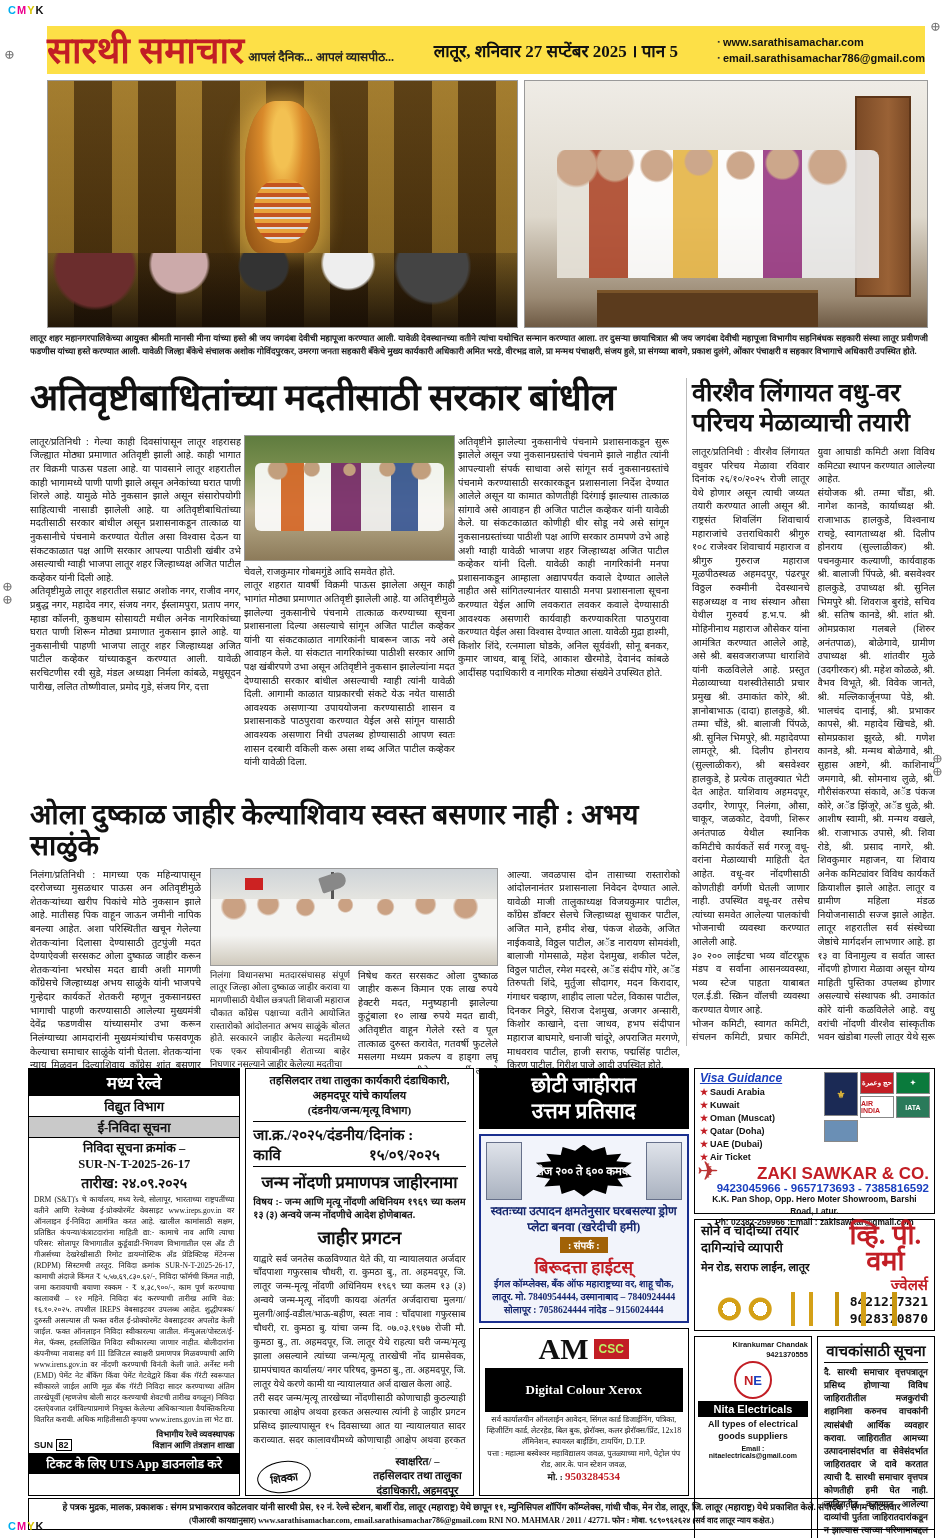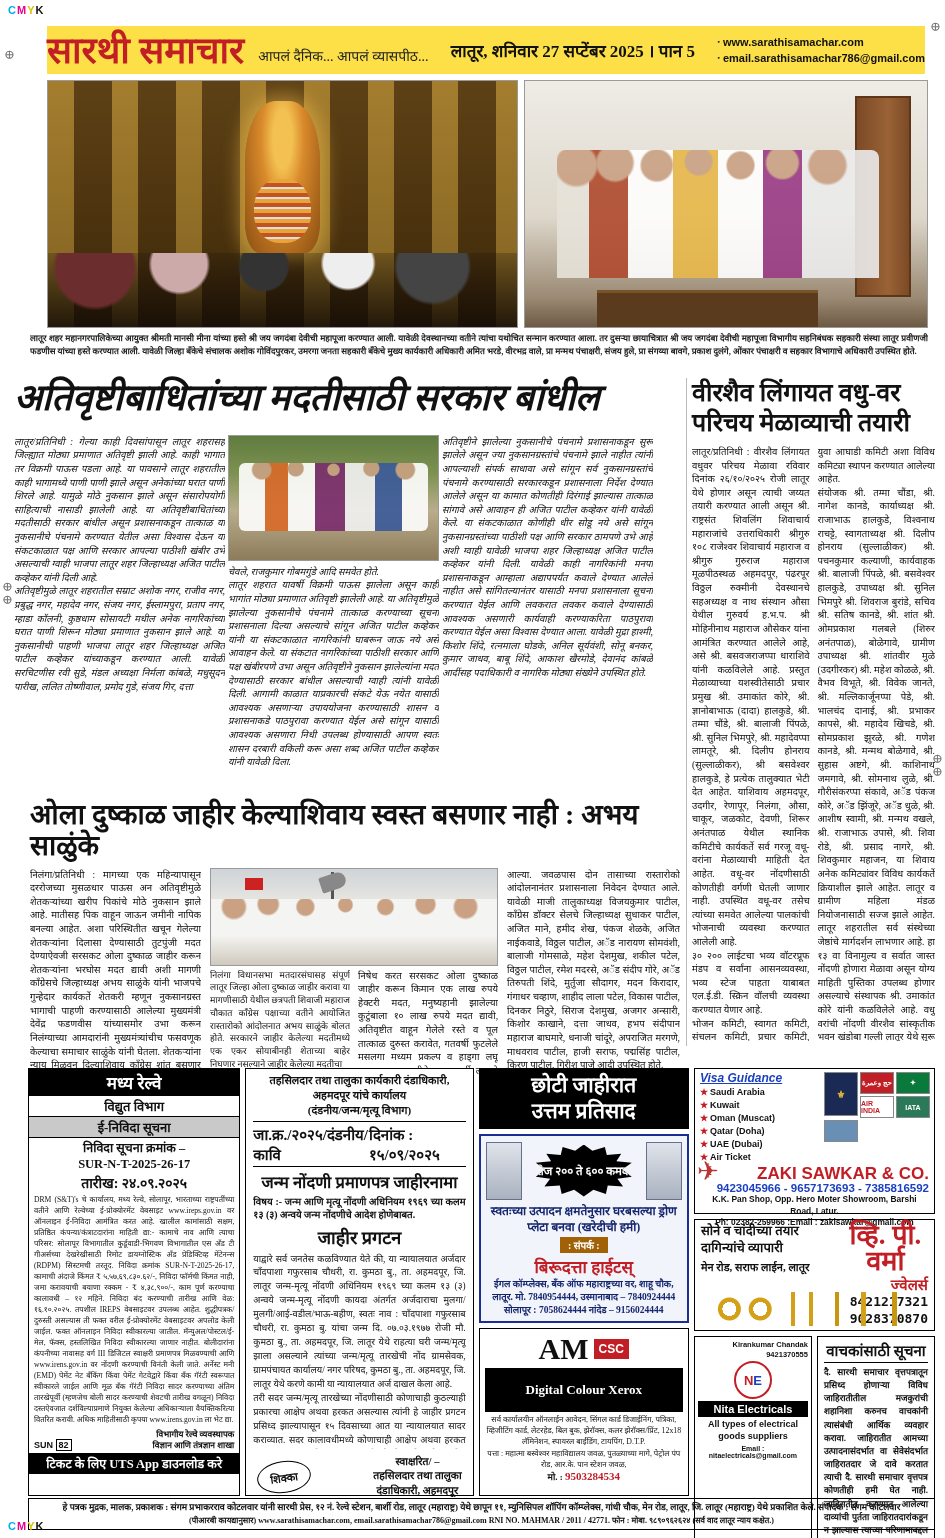--- a/index.html
+++ b/index.html
@@ -6,21 +6,21 @@
   .page{position:relative;width:945px;height:1538px;background:#ffffff;margin:0 auto;
         font-family:"Liberation Serif","DejaVu Serif",serif;color:#111;overflow:hidden;}
   .abs{position:absolute;}
   
   .cmyk{font-family:"Liberation Sans",sans-serif;font-weight:bold;font-size:11px;letter-spacing:1px;}
   .cmyk .c{color:#00aeef}.cmyk .m{color:#ec008c}.cmyk .y{color:#d8c400}.cmyk .k{color:#111}
   .regmark{color:#777;font-size:13px;line-height:1;}
   
   .masthead{background:#fde047;display:flex;align-items:center;justify-content:space-between;padding:4px 0;box-sizing:border-box;}
   .mh-title{color:#c21e25;font-size:37px;font-weight:bold;line-height:1;white-space:nowrap;}
-  .mh-tagline{font-size:14px;font-weight:normal;color:#222;margin-left:14px;align-self:flex-end;padding-bottom:4px;}
+  .mh-tagline{font-size:12px;font-weight:bold;color:#222;margin-left:4px;align-self:flex-end;padding-bottom:4px;}
   .mh-date{font-size:17px;font-weight:bold;white-space:nowrap;}
   .mh-contact{font-size:11px;font-weight:bold;text-align:left;line-height:1.5;font-family:"Liberation Sans",sans-serif;}
   .mh-contact .sq{font-size:7px;vertical-align:2px;margin-right:3px;color:#333;}
   
   .photos{display:flex;gap:6px;}
   .photo{position:relative;border:1px solid #9a9a9a;overflow:hidden;height:100%;box-sizing:border-box;}
   .photo-temple{width:471px;background:
      repeating-linear-gradient(90deg,rgba(205,160,60,.50) 0 26px,rgba(70,45,12,.55) 26px 64px),
      linear-gradient(180deg,#7a5a22 0%,#553c12 55%,#2d2008 100%);}
   .photo-office{width:404px;background:linear-gradient(180deg,#efece6 0%,#ded8cc 55%,#9b8a74 88%,#6e5a44 100%);}
@@ -122,21 +122,21 @@
   .star{width:96px;height:52px;background:#000;color:#fff;font-weight:bold;font-size:11.5px;display:flex;align-items:center;justify-content:center;text-align:center;
         clip-path:polygon(50% 0%,59% 12%,72% 5%,74% 20%,89% 18%,84% 32%,100% 35%,90% 48%,100% 62%,85% 66%,91% 81%,75% 79%,73% 95%,60% 87%,50% 100%,40% 87%,27% 95%,25% 79%,9% 81%,15% 66%,0% 62%,10% 48%,0% 35%,16% 32%,11% 18%,26% 20%,28% 5%,41% 12%);}
   .machine{width:34px;height:56px;background:linear-gradient(180deg,#dfe3ea,#aab2c0);border:1px solid #66708a;}
   .ghar-body{font-size:12px;font-weight:bold;line-height:1.35;color:#15266e;}
   .ghar-contact{display:inline-block;background:#a16207;color:#fff;font-size:10px;font-weight:bold;padding:1px 8px;margin:2px 0;}
   .ghar-brand{color:#c21e25;font-size:17px;font-weight:bold;}
   .ghar-addr{font-size:9.5px;font-weight:bold;color:#15266e;line-height:1.4;}
   .amad{border:1.5px solid #000;flex:1;padding:3px 5px;text-align:center;}
   .am-row{display:flex;align-items:center;justify-content:center;gap:5px;}
   .am-big{font-size:30px;font-weight:bold;font-family:"Liberation Serif",serif;}
-  .csc{background:#c21e25;color:#ffffff;font-weight:bold;font-size:12px;padding:3px 5px;font-family:"Liberation Sans",sans-serif;}
+  .csc{background:#c21e25;color:#bef264;font-weight:bold;font-size:12px;padding:3px 5px;font-family:"Liberation Sans",sans-serif;}
   .am-bar{background:#000;color:#fff;font-size:13px;font-weight:bold;padding:14px 0;margin:2px 0;}
   .am-lines{font-size:7.8px;line-height:1.45;text-align:center;}
   .am-phone{color:#c21e25;font-weight:bold;font-size:11px;}
   .adcol{width:243px;height:428px;display:flex;flex-direction:column;gap:5px;}
   .visa{border:1.5px solid #000;padding:2px 5px;height:146px;box-sizing:border-box;position:relative;font-family:"Liberation Sans",sans-serif;}
   .visa-title{color:#1a3fbf;font-weight:bold;font-style:italic;font-size:12px;text-decoration:underline;}
   .visa-list{list-style:none;margin:1px 0;padding:0;font-size:9px;font-weight:bold;line-height:1.45;}
   .visa-list .st{color:#c21e25;margin-right:2px;}
   .visa-logos{position:absolute;right:4px;top:3px;display:grid;grid-template-columns:repeat(3,34px);gap:2px;}
   .vl{height:20px;font-size:7px;font-weight:bold;color:#fff;display:flex;align-items:center;justify-content:center;border:1px solid #888;}
@@ -204,21 +204,21 @@
       <div class="shape crowd"></div>
     </div>
     <div class="photo photo-office">
       <div class="shape office-door"></div>
       <div class="shape office-people"></div>
       <div class="shape office-desk"></div>
     </div>
   </div>
   <div class="abs caption prewrap" style="left:30px;top:332px;width:898px;height:44px;overflow:hidden;">लातूर शहर महानगरपालिकेच्या आयुक्त श्रीमती मानसी मीना यांच्या हस्ते श्री जय जगदंबा देवीची महापूजा करण्यात आली. यावेळी देवस्थानच्या वतीने त्यांचा यथोचित सन्मान करण्यात आला. तर दुसऱ्या छायाचित्रात श्री जय जगदंबा देवीची महापूजा विभागीय सहनिबंधक सहकारी संस्था लातूर प्रवीणजी फडणीस यांच्या हस्ते करण्यात आली. यावेळी जिल्हा बँकेचे संचालक अशोक गोविंदपुरकर, उमरगा जनता सहकारी बँकेचे मुख्य कार्यकारी अधिकारी अमित भरडे, वीरभद्र वाले, प्रा मन्मथ पंचाक्षरी, संजय हुले, प्रा संगय्या बावगे, प्रकाश दुलंगे, ओंकार पंचाक्षरी व सहकार विभागाचे अधिकारी उपस्थित होते.</div>
 
-  <div class="abs" style="left:14px;top:378px;width:650px;font-style:italic;">
+  <div class="abs" style="left:30px;top:378px;width:650px;">
     <div class="headline1">अतिवृष्टीबाधितांच्या मदतीसाठी सरकार बांधील</div>
     <div class="cols">
       <div class="col a1col prewrap">लातूर/प्रतिनिधी : गेल्या काही दिवसांपासून लातूर शहरासह जिल्ह्यात मोठ्या प्रमाणात अतिवृष्टी झाली आहे. काही भागात तर विक्रमी पाऊस पडला आहे. या पावसाने लातूर शहरातील काही भागामध्ये पाणी पाणी झाले असून अनेकांच्या घरात पाणी शिरले आहे. यामुळे मोठे नुकसान झाले असून संसारोपयोगी साहित्याची नासाडी झालेली आहे. या अतिवृष्टीबाधितांच्या मदतीसाठी सरकार बांधील असून प्रशासनाकडून तात्काळ या नुकसानीचे पंचनामे करण्यात येतील असा विश्वास देऊन या संकटकाळात पक्ष आणि सरकार आपल्या पाठीशी खंबीर उभे असल्याची ग्वाही भाजपा लातूर शहर जिल्हाध्यक्ष अजित पाटील कव्हेकर यांनी दिली आहे.
 अतिवृष्टीमुळे लातूर शहरातील सम्राट अशोक नगर, राजीव नगर, प्रबुद्ध नगर, महादेव नगर, संजय नगर, ईस्लामपुरा, प्रताप नगर, म्हाडा कॉलनी, कुष्ठधाम सोसायटी मधील अनेक नागरिकांच्या घरात पाणी शिरून मोठ्या प्रमाणात नुकसान झाले आहे. या नुकसानीची पाहणी भाजपा लातूर शहर जिल्हाध्यक्ष अजित पाटील कव्हेकर यांच्याकडून करण्यात आली. यावेळी सरचिटणीस रवी सुडे, मंडल अध्यक्षा निर्मला कांबळे, मधुसूदन पारीख, ललित तोष्णीवाल, प्रमोद गुडे, संजय गिर, दत्ता</div>
       <div class="col a1col">
         <div class="photo photo-flood inline-photo">
           <div class="shape flood-people"></div>
         </div>
         <div class="prewrap">चेवले, राजकुमार गोबमगुंडे आदि समवेत होते.
 लातूर शहरात यावर्षी विक्रमी पाऊस झालेला असून काही भागांत मोठ्या प्रमाणात अतिवृष्टी झालेली आहे. या अतिवृष्टीमुळे झालेल्या नुकसानीचे पंचनामे तात्काळ करण्याच्या सूचना प्रशासनाला दिल्या असल्याचे सांगून अजित पाटील कव्हेकर यांनी या संकटकाळात नागरिकांनी घाबरून जाऊ नये असे आवाहन केले. या संकटात नागरिकांच्या पाठीशी सरकार आणि पक्ष खंबीरपणे उभा असून अतिवृष्टीने नुकसान झालेल्यांना मदत देण्यासाठी सरकार बांधील असल्याची ग्वाही त्यांनी यावेळी दिली. आगामी काळात याप्रकारची संकटे येऊ नयेत यासाठी आवश्यक असणाऱ्या उपाययोजना करण्यासाठी शासन व प्रशासनाकडे पाठपुरावा करण्यात येईल असे सांगून यासाठी आवश्यक असणारा निधी उपलब्ध होण्यासाठी आपण स्वतः शासन दरबारी वकिली करू असा शब्द अजित पाटील कव्हेकर यांनी यावेळी दिला.</div>

